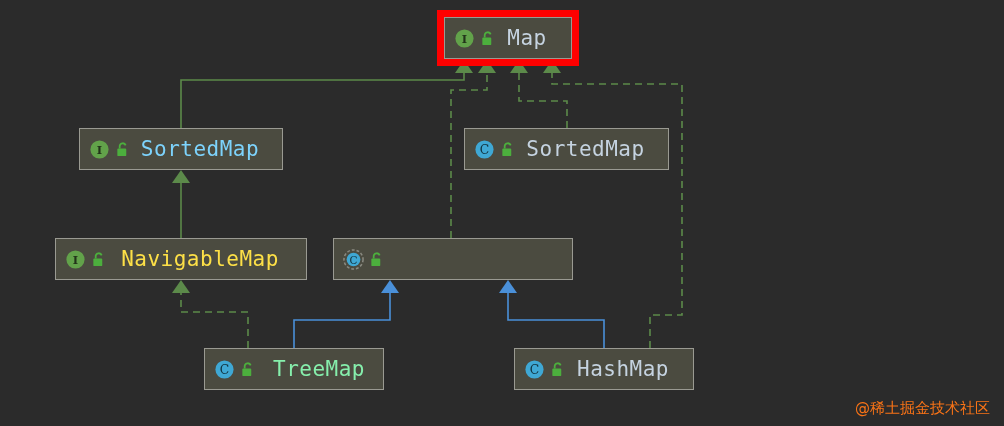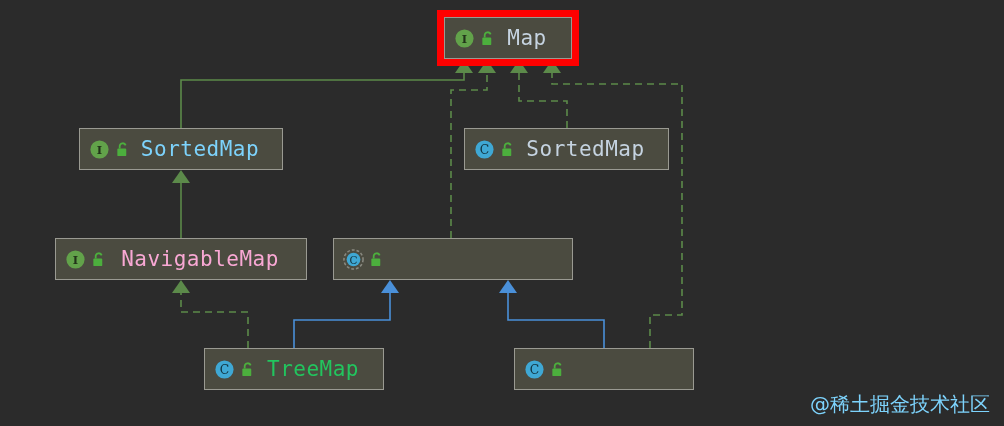--- a/index.html
+++ b/index.html
@@ -61,22 +61,22 @@
     font-size: 21px;
     letter-spacing: 0.5px;
     white-space: nowrap;
     padding-left: 6px;
     padding-right: 4px;
   }
   #watermark {
     position: absolute;
     right: 14px;
     bottom: 8px;
-    color: #7dd3fc;
-    font-size: 20px;
+    color: #f97316;
+    font-size: 15px;
     font-family: "DejaVu Sans", "Liberation Sans", sans-serif;
     white-space: nowrap;
     z-index: 2;
   }
 </style>
 </head>
 <body>
 
 <div id="diagram-root">
 
@@ -143,21 +143,21 @@
         <div class="node-icons">
           <svg class="kind-icon" viewBox="0 0 22 22">
             <circle cx="11" cy="11" r="9.5" fill="#62a24a"></circle>
             <text x="11" y="16" text-anchor="middle" font-family="DejaVu Serif, Liberation Serif, serif" font-size="12" font-weight="bold" fill="#22331a">I</text>
           </svg>
           <svg class="lock-icon" viewBox="0 0 16 18">
             <path d="M5 8 V5.2 A3.3 3.3 0 0 1 11.4 4.6" fill="none" stroke="#4caf3d" stroke-width="1.9"></path>
             <rect x="2.5" y="8" width="9.5" height="8" rx="1" fill="#4caf3d"></rect>
           </svg>
         </div>
-        <span class="node-label" style="color: #f9a8d4;">NavigableMap</span>
+        <span class="node-label" style="color: #fde047;">NavigableMap</span>
       </div>
       <div class="uml-node" style="left: 333px; top: 238px; width: 240px; background: rgb(75, 75, 64); border-color: rgb(154, 154, 146);">
         <div class="node-icons">
           <svg class="kind-icon" viewBox="0 0 22 22">
             <circle cx="11" cy="11" r="10" fill="none" stroke="#8a8a80" stroke-width="1.6" stroke-dasharray="3 2"></circle>
             <circle cx="11" cy="11" r="7.2" fill="#3fa8d4"></circle>
             <text x="11" y="15.5" text-anchor="middle" font-family="DejaVu Serif, Liberation Serif, serif" font-size="11" fill="#11333f">C</text>
           </svg>
           <svg class="lock-icon" viewBox="0 0 16 18">
             <path d="M5 8 V5.2 A3.3 3.3 0 0 1 11.4 4.6" fill="none" stroke="#4caf3d" stroke-width="1.9"></path>
@@ -169,31 +169,32 @@
         <div class="node-icons">
           <svg class="kind-icon" viewBox="0 0 22 22">
             <circle cx="11" cy="11" r="9.5" fill="#3fa8d4"></circle>
             <text x="11" y="16" text-anchor="middle" font-family="DejaVu Serif, Liberation Serif, serif" font-size="13" fill="#11333f">C</text>
           </svg>
           <svg class="lock-icon" viewBox="0 0 16 18">
             <path d="M5 8 V5.2 A3.3 3.3 0 0 1 11.4 4.6" fill="none" stroke="#4caf3d" stroke-width="1.9"></path>
             <rect x="2.5" y="8" width="9.5" height="8" rx="1" fill="#4caf3d"></rect>
           </svg>
         </div>
-        <span class="node-label" style="color: #22c55e;">TreeMap</span>
+        <span class="node-label" style="color: #86efac; text-align: right;">TreeMap</span>
       </div>
       <div class="uml-node" style="left: 514px; top: 348px; width: 180px; background: rgb(75, 75, 64); border-color: rgb(154, 154, 146);">
         <div class="node-icons">
           <svg class="kind-icon" viewBox="0 0 22 22">
             <circle cx="11" cy="11" r="9.5" fill="#3fa8d4"></circle>
             <text x="11" y="16" text-anchor="middle" font-family="DejaVu Serif, Liberation Serif, serif" font-size="13" fill="#11333f">C</text>
           </svg>
           <svg class="lock-icon" viewBox="0 0 16 18">
             <path d="M5 8 V5.2 A3.3 3.3 0 0 1 11.4 4.6" fill="none" stroke="#4caf3d" stroke-width="1.9"></path>
             <rect x="2.5" y="8" width="9.5" height="8" rx="1" fill="#4caf3d"></rect>
           </svg>
         </div>
+        <span class="node-label" style="color: rgb(197, 211, 224);">HashMap</span>
       </div>
     </div>
 
   <div id="watermark">@稀土掘金技术社区</div>
 
 </div>
 
 </body></html>

